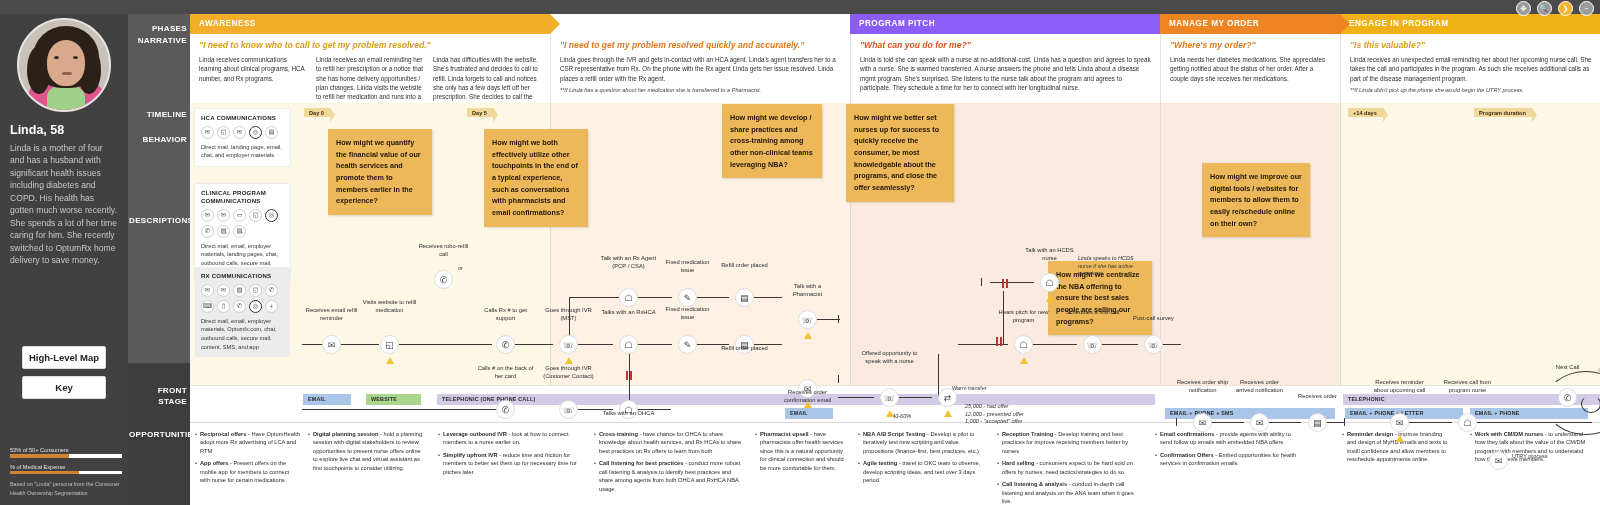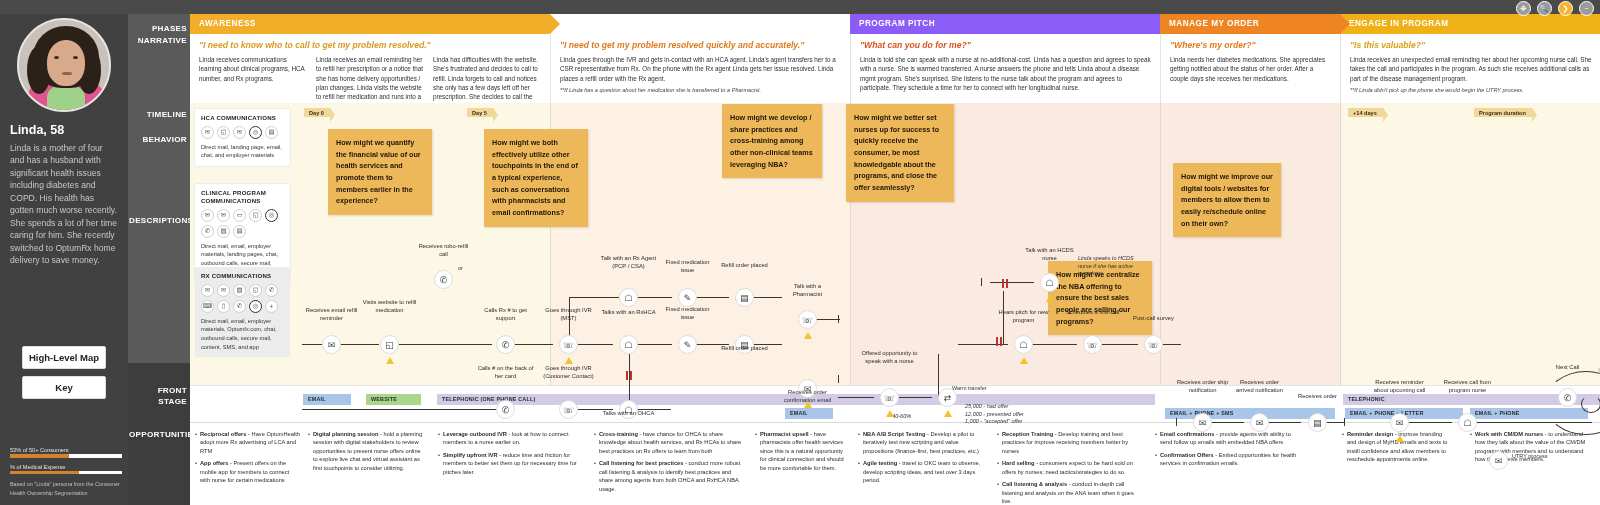--- a/index.html
+++ b/index.html
@@ -320,21 +320,21 @@
         </div>
         <div class="daypill" style="left: 114px; top: 5px;">Day 0</div>
         <div class="daypill" style="left: 277px; top: 5px;">Day 5</div>
         <div class="daypill" style="left: 1158px; top: 5px;">+14 days</div>
         <div class="daypill" style="left: 1284px; top: 5px;">Program duration</div>
         <div class="sticky" style="left: 138px; top: 26px; width: 104px;">How might we quantify the financial value of our health services and promote them to members earlier in the experience?</div>
         <div class="sticky" style="left: 294px; top: 26px; width: 104px;">How might we both effectively utilize other touchpoints in the end of a typical experience, such as conversations with pharmacists and email confirmations?</div>
         <div class="sticky" style="left: 656px; top: 1px; width: 108px;">How might we better set nurses up for success to quickly receive the consumer, be most knowledgable about the programs, and close the offer seamlessly?</div>
         <div class="sticky" style="left: 532px; top: 1px; width: 100px;">How might we develop / share practices and cross-training among other non-clinical teams leveraging NBA?</div>
         <div class="sticky" style="left: 858px; top: 158px; width: 104px;">How might we centralize the NBA offering to ensure the best sales people are selling our programs?</div>
-        <div class="sticky" style="left: 983px; top: 60px; width: 108px;">How might we improve our digital tools / websites for members to allow them to easily re/schedule online on their own?</div>
+        <div class="sticky" style="left: 1012px; top: 60px; width: 108px;">How might we improve our digital tools / websites for members to allow them to easily re/schedule online on their own?</div>
         <div class="line" style="left: 112px; top: 241px; width: 77px;"></div>
         <div class="line" style="left: 202px; top: 241px; width: 100px;"></div>
         <div class="line" style="left: 321px; top: 241px; width: 42px;"></div>
         <div class="line" style="left: 383px; top: 241px; width: 40px;"></div>
         <div class="line" style="left: 112px; top: 306px; width: 200px;"></div>
         <div class="line" style="left: 383px; top: 306px; width: 40px;"></div>
         <div class="line" style="left: 443px; top: 194px; width: 39px;"></div>
         <div class="line" style="left: 443px; top: 241px; width: 39px;"></div>
         <div class="line" style="left: 443px; top: 306px; width: 38px;"></div>
         <div class="line" style="left: 502px; top: 194px; width: 37px;"></div>

